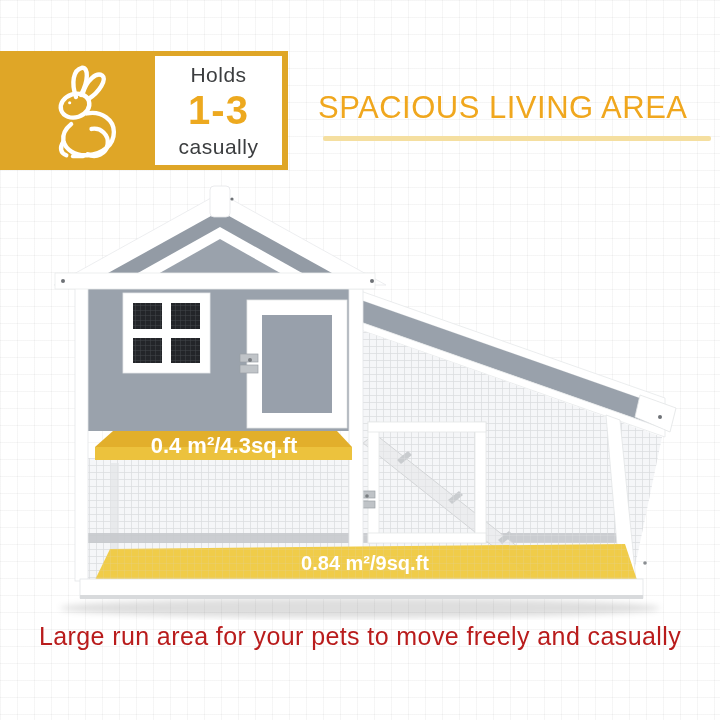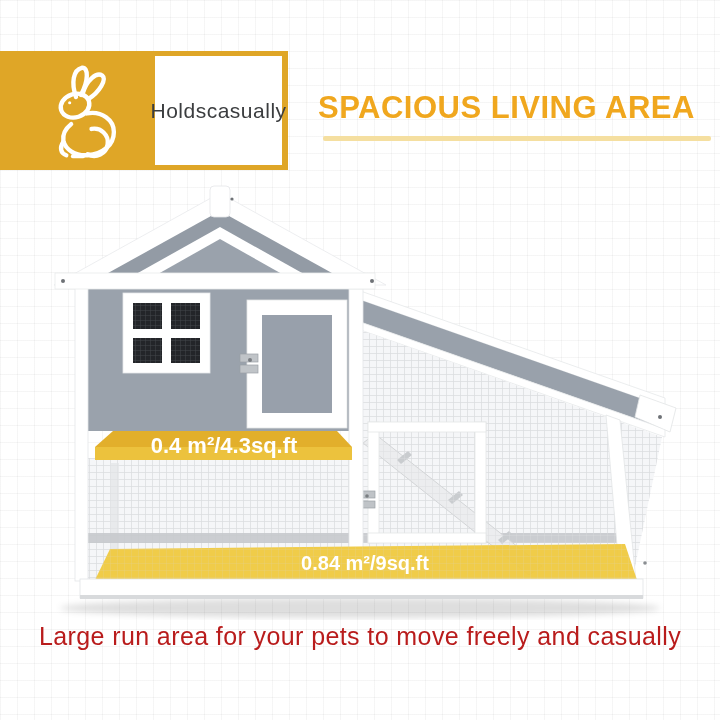--- a/index.html
+++ b/index.html
@@ -11,28 +11,28 @@
       linear-gradient(rgba(150,150,150,0.09) 1px, transparent 1px),
       linear-gradient(90deg, rgba(150,150,150,0.09) 1px, transparent 1px);
     background-size:17px 17px;
   }
   .abs{position:absolute;}
   
   .badge{left:0;top:51px;width:288px;height:119px;background:#DFA627;}
   .badge-iconwrap{position:absolute;left:26px;top:9px;width:100px;height:102px;}
   .badge-card{
     position:absolute;left:155px;top:5px;width:127px;height:109px;background:#ffffff;
-    display:flex;flex-direction:row;align-items:center;justify-content:center;line-height:1;
+    display:flex;flex-direction:column;align-items:center;justify-content:center;line-height:1;
   }
   .badge-line{font-size:21px;color:#3B3D3F;letter-spacing:0.5px;}
   .badge-value{font-size:40px;font-weight:700;color:#EDA91F;margin:5px 0 6px 0;letter-spacing:1px;}
   
   .headline{
     left:318px;top:90px;width:396px;
-    font-size:31px;font-weight:700;color:#F0A71E;letter-spacing:0.5px;white-space:nowrap;
+    font-size:31px;font-weight:400;color:#F0A71E;letter-spacing:0.5px;white-space:nowrap;
   }
   .headline-underline{left:323px;top:136px;width:388px;height:5px;background:#F5DFA0;border-radius:2px;}
   
   .caption{
     left:0;top:622px;width:720px;text-align:center;
     font-size:25px;color:#b91c1c;letter-spacing:0.4px;
   }
   .hutch-svg{left:40px;top:185px;}
   .svg-banner-text{font-family:"Liberation Sans",sans-serif;font-weight:700;fill:#ffffff;}
 </style>
@@ -47,20 +47,21 @@
       <ellipse cx="49" cy="47" rx="15" ry="12" transform="rotate(-18 49 47)"></ellipse>
       <circle cx="43.5" cy="44" r="1.6" fill="#ffffff" stroke="none"></circle>
       <path d="M61,55 C77,52 89,62 89,74 C89,88 77,97 62,98 C49,99 39,92 37,83 C36,76 40,70 45,66"></path>
       <path d="M66,71 a14,14 0 1 1 -4,26"></path>
       <path d="M37,84 C33,90 34,96 40,98"></path>
       <path d="M47,99 l10,0"></path>
     </svg>
   </div>
   <div class="badge-card">
     <div class="badge-line">Holds</div>
+    <div class="badge-value">1-3</div>
     <div class="badge-line">casually</div>
   </div>
 </div>
 
 <div class="abs headline">SPACIOUS LIVING AREA</div>
 <div class="abs headline-underline"></div>
 
 <svg class="abs hutch-svg" width="660" height="460" viewBox="0 0 660 460">
   <defs>
     <pattern id="mesh" width="7" height="7" patternUnits="userSpaceOnUse">

